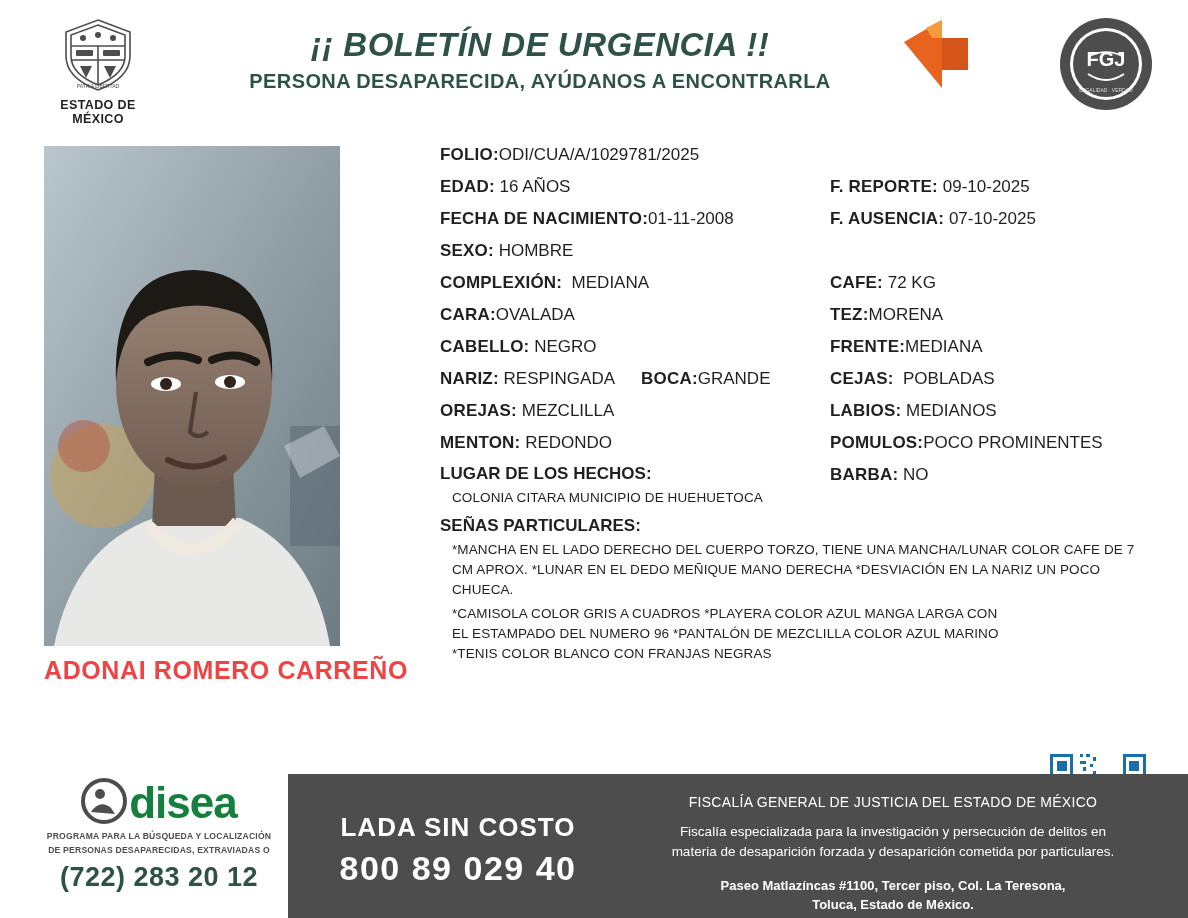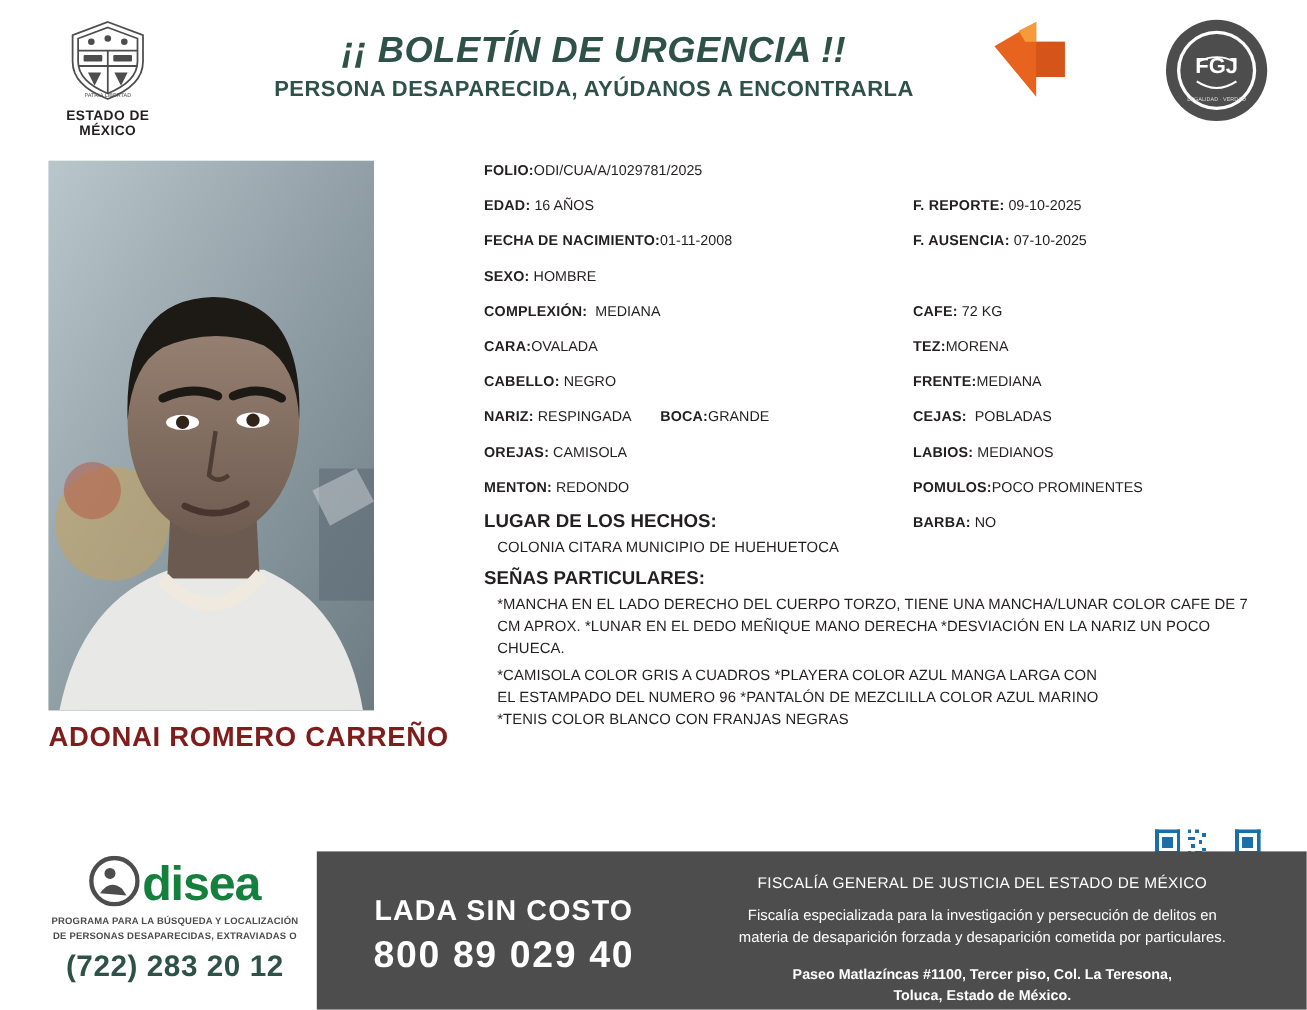--- a/index.html
+++ b/index.html
@@ -100,21 +100,21 @@
   }
   .photo svg { display:block; }
   .person-name {
     position: absolute;
     left: 44px;
     top: 528px;
     width: 420px;
     font-size: 25px;
     font-weight: bold;
     letter-spacing: 0.6px;
-    color: #7f1d1d;
+    color: #ef4444;
   }
 
   
   .fields {
     position: absolute;
     left: 440px;
     top: 12px;
     width: 720px;
   }
   .row {
@@ -125,21 +125,21 @@
   .col-l {
     width: 390px;
     padding-right: 6px;
     box-sizing: border-box;
   }
   .col-r {
     width: 330px;
     box-sizing: border-box;
   }
   .fld {
-    font-size: 13px;
+    font-size: 17px;
     line-height: 30px;
     white-space: nowrap;
   }
   .fld .k {
     font-weight: bold;
     letter-spacing: 0.2px;
   }
   .fld .v {
     font-weight: normal;
   }
@@ -464,21 +464,21 @@
       <div class="col-r">
         <div class="fld">
           <span class="k">CEJAS:</span>&nbsp;&nbsp;<span class="v">POBLADAS</span>
         </div>
       </div>
     </div>
 
     <div class="row">
       <div class="col-l">
         <div class="fld">
-          <span class="k">OREJAS:</span>&nbsp;<span class="v">CAMISOLA</span>
+          <span class="k">OREJAS:</span>&nbsp;<span class="v">MEZCLILLA</span>
         </div>
       </div>
       <div class="col-r">
         <div class="fld">
           <span class="k">LABIOS:</span>&nbsp;<span class="v">MEDIANOS</span>
         </div>
       </div>
     </div>
 
     <div class="row">

